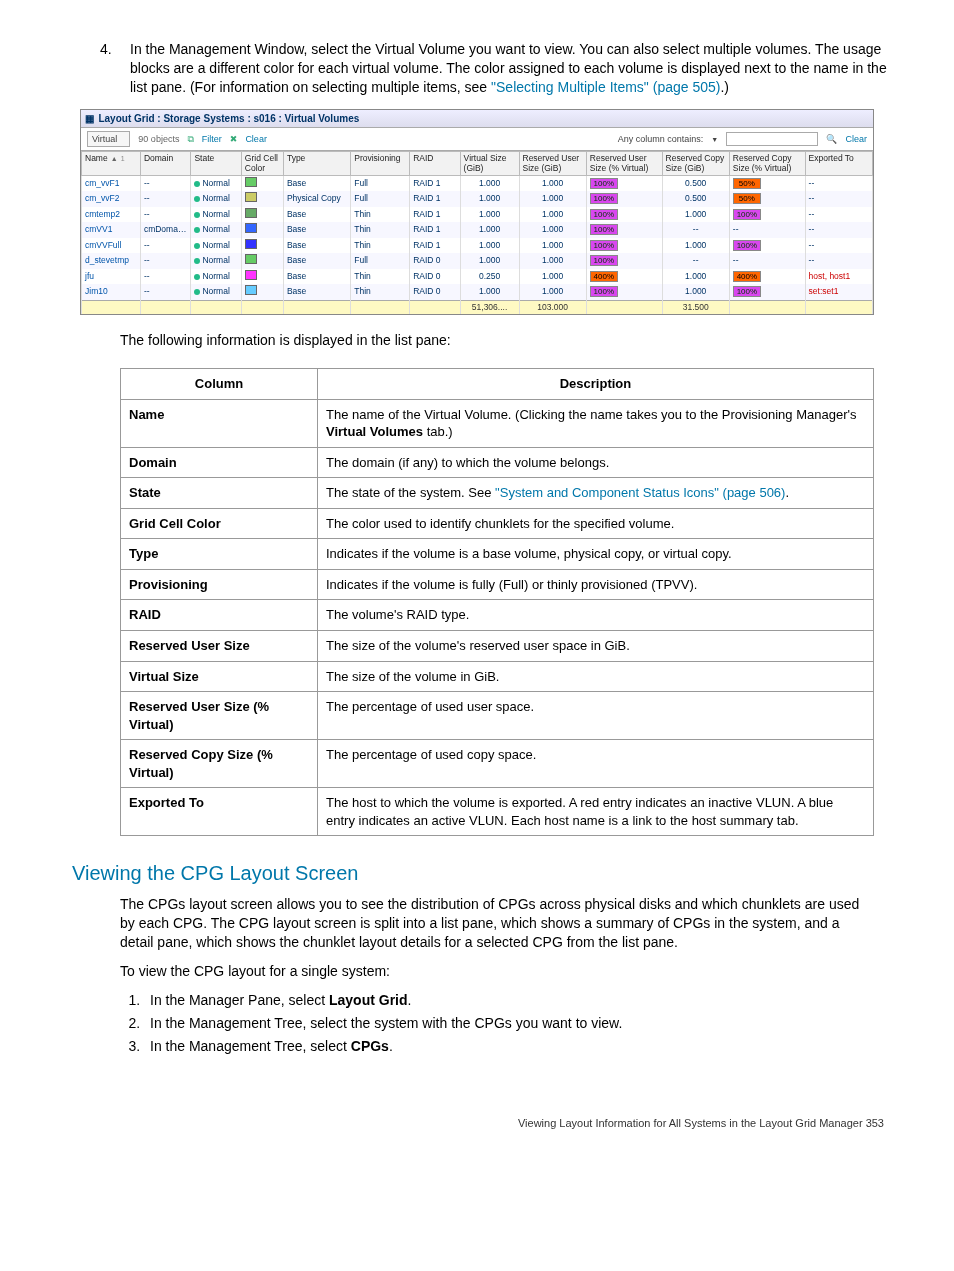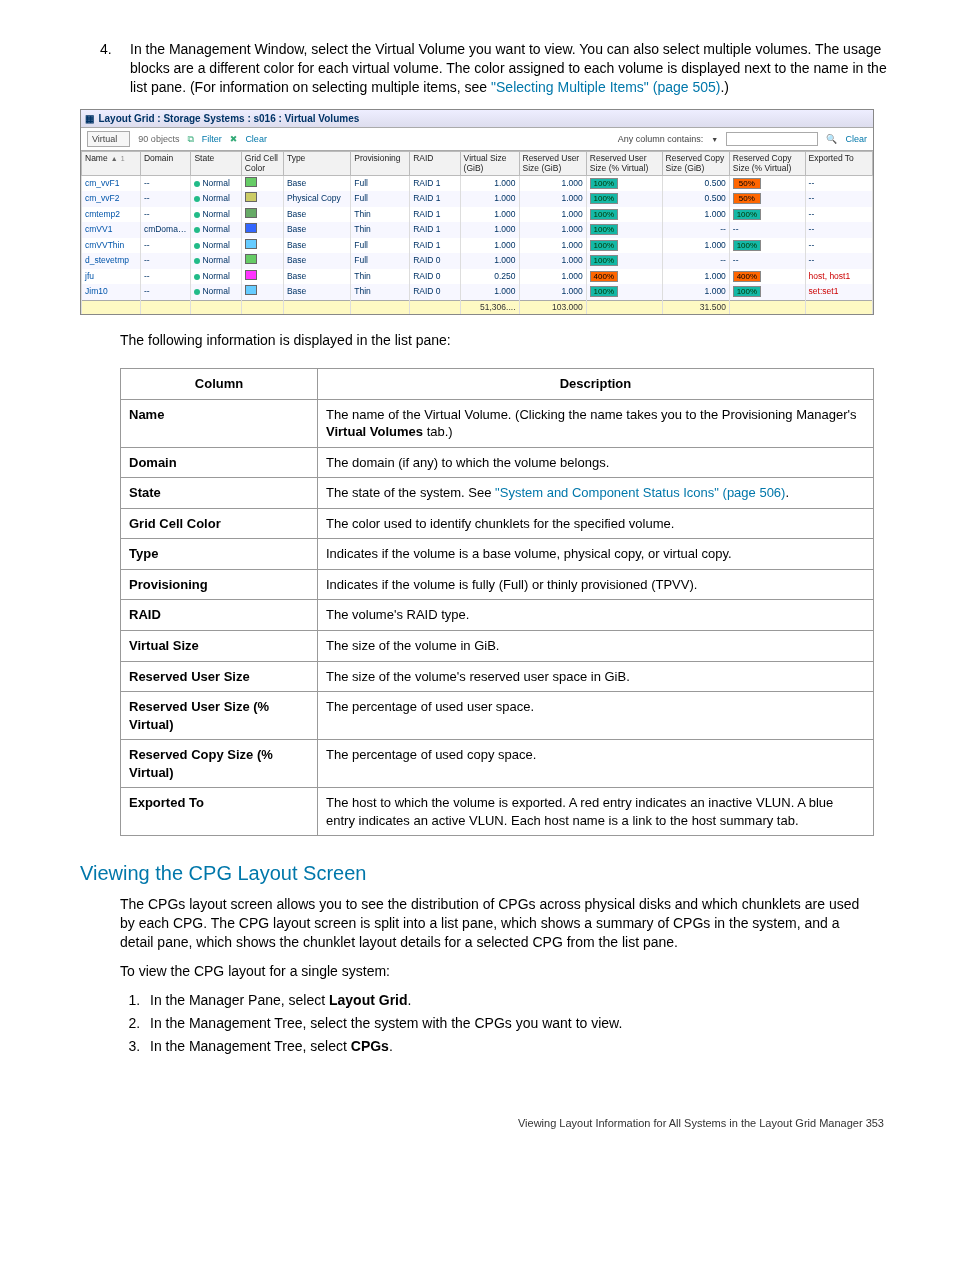--- a/index.html
+++ b/index.html
@@ -98,24 +98,24 @@
   .state-dot {
     display: inline-block; width:6px; height:6px;
     border-radius:50%; background:#2b8; margin-right:2px; vertical-align:middle;
   }
   .cell-sw { display:inline-block; width:10px; height:8px; border:1px solid #666; }
   .bar {
     display:inline-block; height:9px; padding:0 2px;
     color:#003300; font-size:8px; line-height:9px; min-width:22px;
     text-align:center; border:1px solid #888;
   }
-  .bar.green { background: #14b8a6; }
+  .bar.green { background: #d946ef; }
   .bar.orange { background: #f60; color:#000; }
   .red-text { color:#c00; }
-  .num-r { text-align: right; }
+  .num-r { text-align: center; }
   .hdr-flex { display:flex; align-items:center; gap:3px;}
   .tri { font-size:7px; color:#666; }
   .grid-wrap { position:relative; }
 
   
   .desc-intro { margin: 6px 20px 18px 60px; }
   table.desc {
     margin: 0 20px 24px 60px;
     width: calc(100% - 80px);
     border-collapse: collapse;
@@ -129,21 +129,21 @@
     line-height: 1.35;
   }
   table.desc th { background: #fff; font-weight: bold; text-align: center; }
   table.desc .col-col { width: 180px; font-weight: bold; }
 
   
   h2.sec {
     color: #0077aa;
     font-weight: normal;
     font-size: 20px;
-    margin: 20px 0 8px 20px;
+    margin: 20px 0 8px 12px;
   }
   .bodytext { margin: 0 20px 10px 60px; }
   ol.steps {
     margin: 0 20px 10px 60px;
     padding-left: 24px;
   }
   ol.steps li { margin-bottom: 4px; padding-left: 6px; }
 
   .footer {
     text-align: right;
@@ -276,26 +276,26 @@
           <td>Thin</td>
           <td>RAID 1</td>
           <td class="num-r">1.000</td>
           <td class="num-r">1.000</td>
           <td><span class="bar green">100%</span></td>
           <td class="num-r">--</td>
           <td>--</td>
           <td>--</td>
         </tr>
         <tr>
-          <td><span style="color:#0055aa">cmVVThin</span></td>
-          <td>--</td>
-          <td><span class="state-dot"></span>Normal</td>
-          <td><span class="cell-sw" style="background:#6cf"></span></td>
-          <td>Base</td>
-          <td>Full</td>
+          <td><span style="color:#0055aa">cmVVFull</span></td>
+          <td>--</td>
+          <td><span class="state-dot"></span>Normal</td>
+          <td><span class="cell-sw" style="background:#33f"></span></td>
+          <td>Base</td>
+          <td>Thin</td>
           <td>RAID 1</td>
           <td class="num-r">1.000</td>
           <td class="num-r">1.000</td>
           <td><span class="bar green">100%</span></td>
           <td class="num-r">1.000</td>
           <td><span class="bar green">100%</span></td>
           <td>--</td>
         </tr>
         <tr>
           <td><span style="color:#0055aa">d_stevetmp</span></td>
@@ -395,26 +395,26 @@
       </tr>
       <tr>
         <td class="col-col">Provisioning</td>
         <td>Indicates if the volume is fully (Full) or thinly provisioned (TPVV).</td>
       </tr>
       <tr>
         <td class="col-col">RAID</td>
         <td>The volume's RAID type.</td>
       </tr>
       <tr>
+        <td class="col-col">Reserved User Size</td>
+        <td>The size of the volume's reserved user space in GiB.</td>
+      </tr>
+      <tr>
         <td class="col-col">Virtual Size</td>
         <td>The size of the volume in GiB.</td>
-      </tr>
-      <tr>
-        <td class="col-col">Reserved User Size</td>
-        <td>The size of the volume's reserved user space in GiB.</td>
       </tr>
       <tr>
         <td class="col-col">Reserved User Size (% Virtual)</td>
         <td>The percentage of used user space.</td>
       </tr>
       <tr>
         <td class="col-col">Reserved Copy Size (% Virtual)</td>
         <td>The percentage of used copy space.</td>
       </tr>
       <tr>

